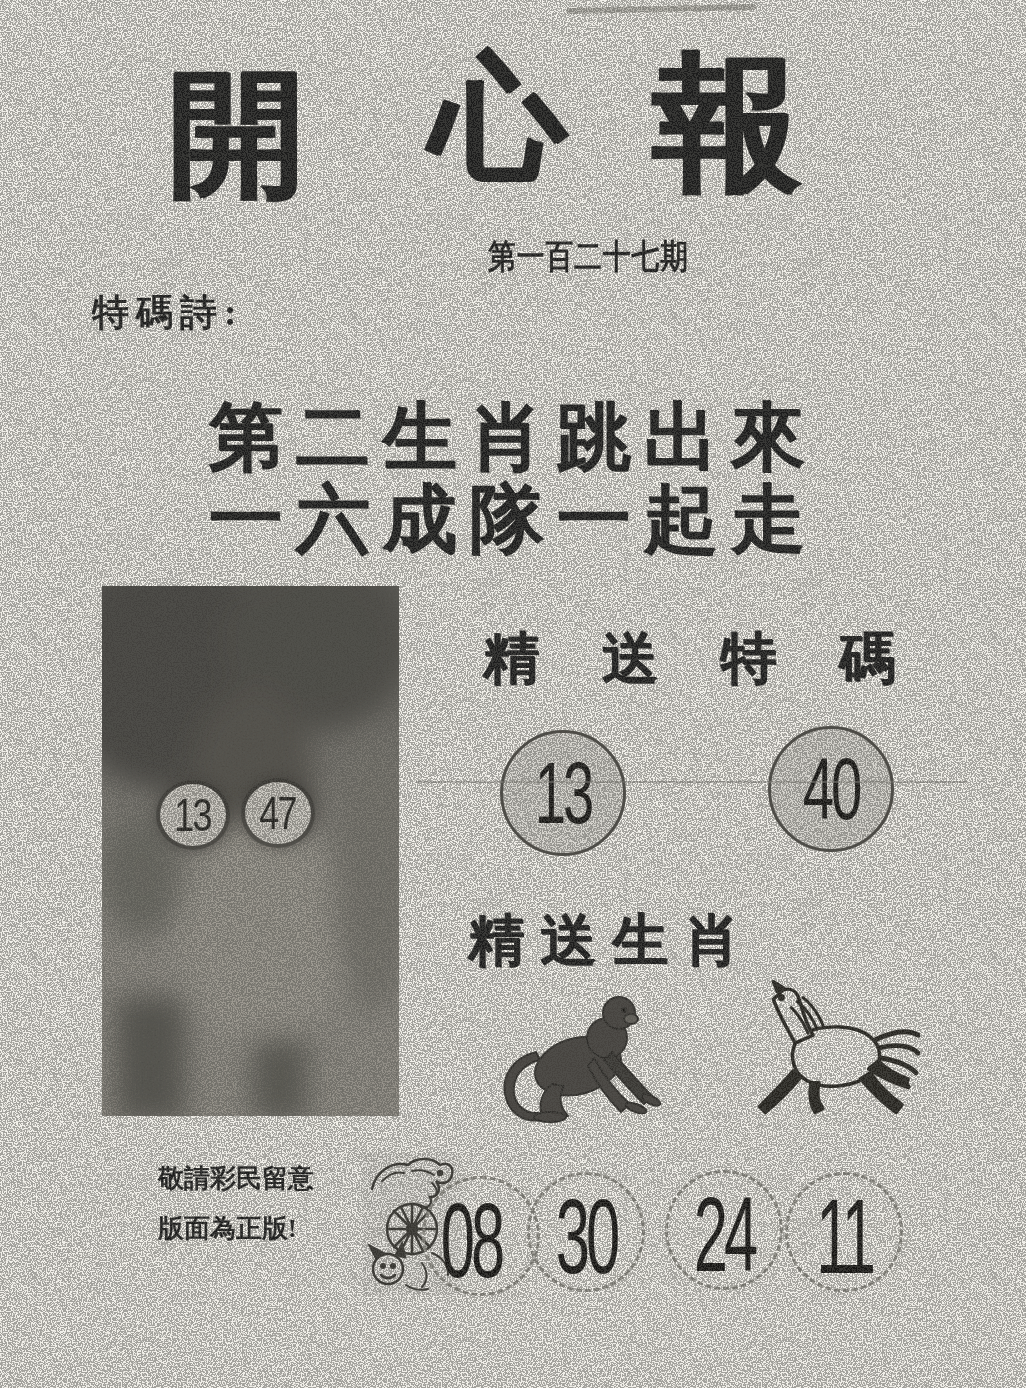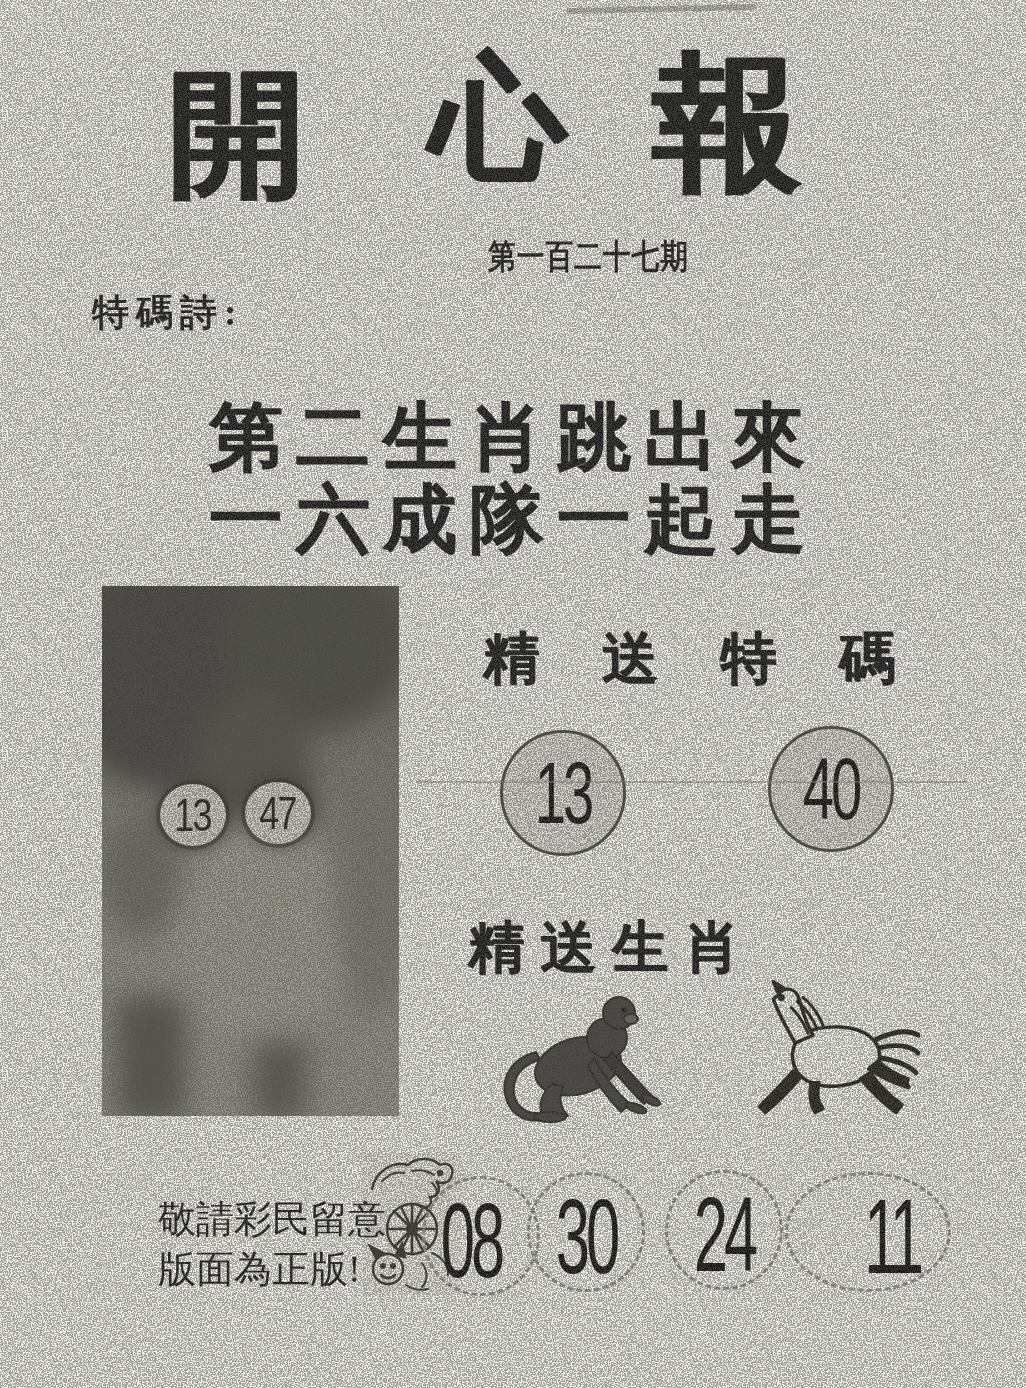--- a/index.html
+++ b/index.html
@@ -46,33 +46,33 @@
   .big-circle{position:absolute; width:120px; height:120px; border-radius:50%;
     background:var(--circle_fill,#d7d5cf); border:3px solid #4c4a45;
     display:flex; align-items:center; justify-content:center;}
   .bc-1{left:500px; top:730px;}
   .bc-2{left:768px; top:726px;}
   .big-num{font-family:"Liberation Sans","DejaVu Sans",sans-serif; font-size:88px; font-weight:500;
     color:#171614; transform:scaleX(.64); letter-spacing:-5px; line-height:1;}
 
   
   .zodiac-heading{left:468px; top:912px; font-size:56px; font-weight:900; letter-spacing:16px;
-    line-height:1; white-space:nowrap; text-shadow:1px 1px 0 currentColor;margin-top:7px;}
+    line-height:1; white-space:nowrap; text-shadow:1px 1px 0 currentColor;}
   .monkey{left:490px; top:986px; width:182px; height:152px;}
   .horse{left:712px; top:980px; width:208px; height:154px;}
 
   
-  .footer-notice{left:158px; top:1194px; font-size:38px; font-weight:400; line-height:50px; white-space:nowrap;}
+  .footer-notice{left:158px; top:1154px; font-size:26px; font-weight:700; line-height:50px; white-space:nowrap;}
   .logo{left:362px; top:1153px; width:100px; height:142px;}
   .footer-circle{position:absolute; width:112px; height:114px; border:3px dashed #94928b;
     border-radius:50%; display:flex; align-items:flex-end; justify-content:center;}
   .fc-1{left:422px; top:1176px;}
   .fc-2{left:527px; top:1172px;}
   .fc-3{left:665px; top:1170px;}
-  .fc-4{left:785px; top:1172px;padding-left:48px;}
+  .fc-4{left:785px; top:1172px;}
   .footer-num{font-family:"Liberation Sans","DejaVu Sans",sans-serif; font-size:106px; font-weight:500;
     color:#151412; transform:scaleX(.58); letter-spacing:-7px; line-height:1;}
   .fc-1 .footer-num{margin-left:-20px;}
 
   
   .scan-line{left:416px; top:781px; width:552px; height:2px; background:#8d8b85; opacity:.55;}
   .scan-smudge{left:566px; top:6px; width:190px; height:6px; background:#6f6d67; opacity:.45;
     border-radius:4px; transform:rotate(-1.2deg);}
   .page-noise{position:absolute; left:0; top:0; width:1026px; height:1388px;
     pointer-events:none; z-index:40;}

